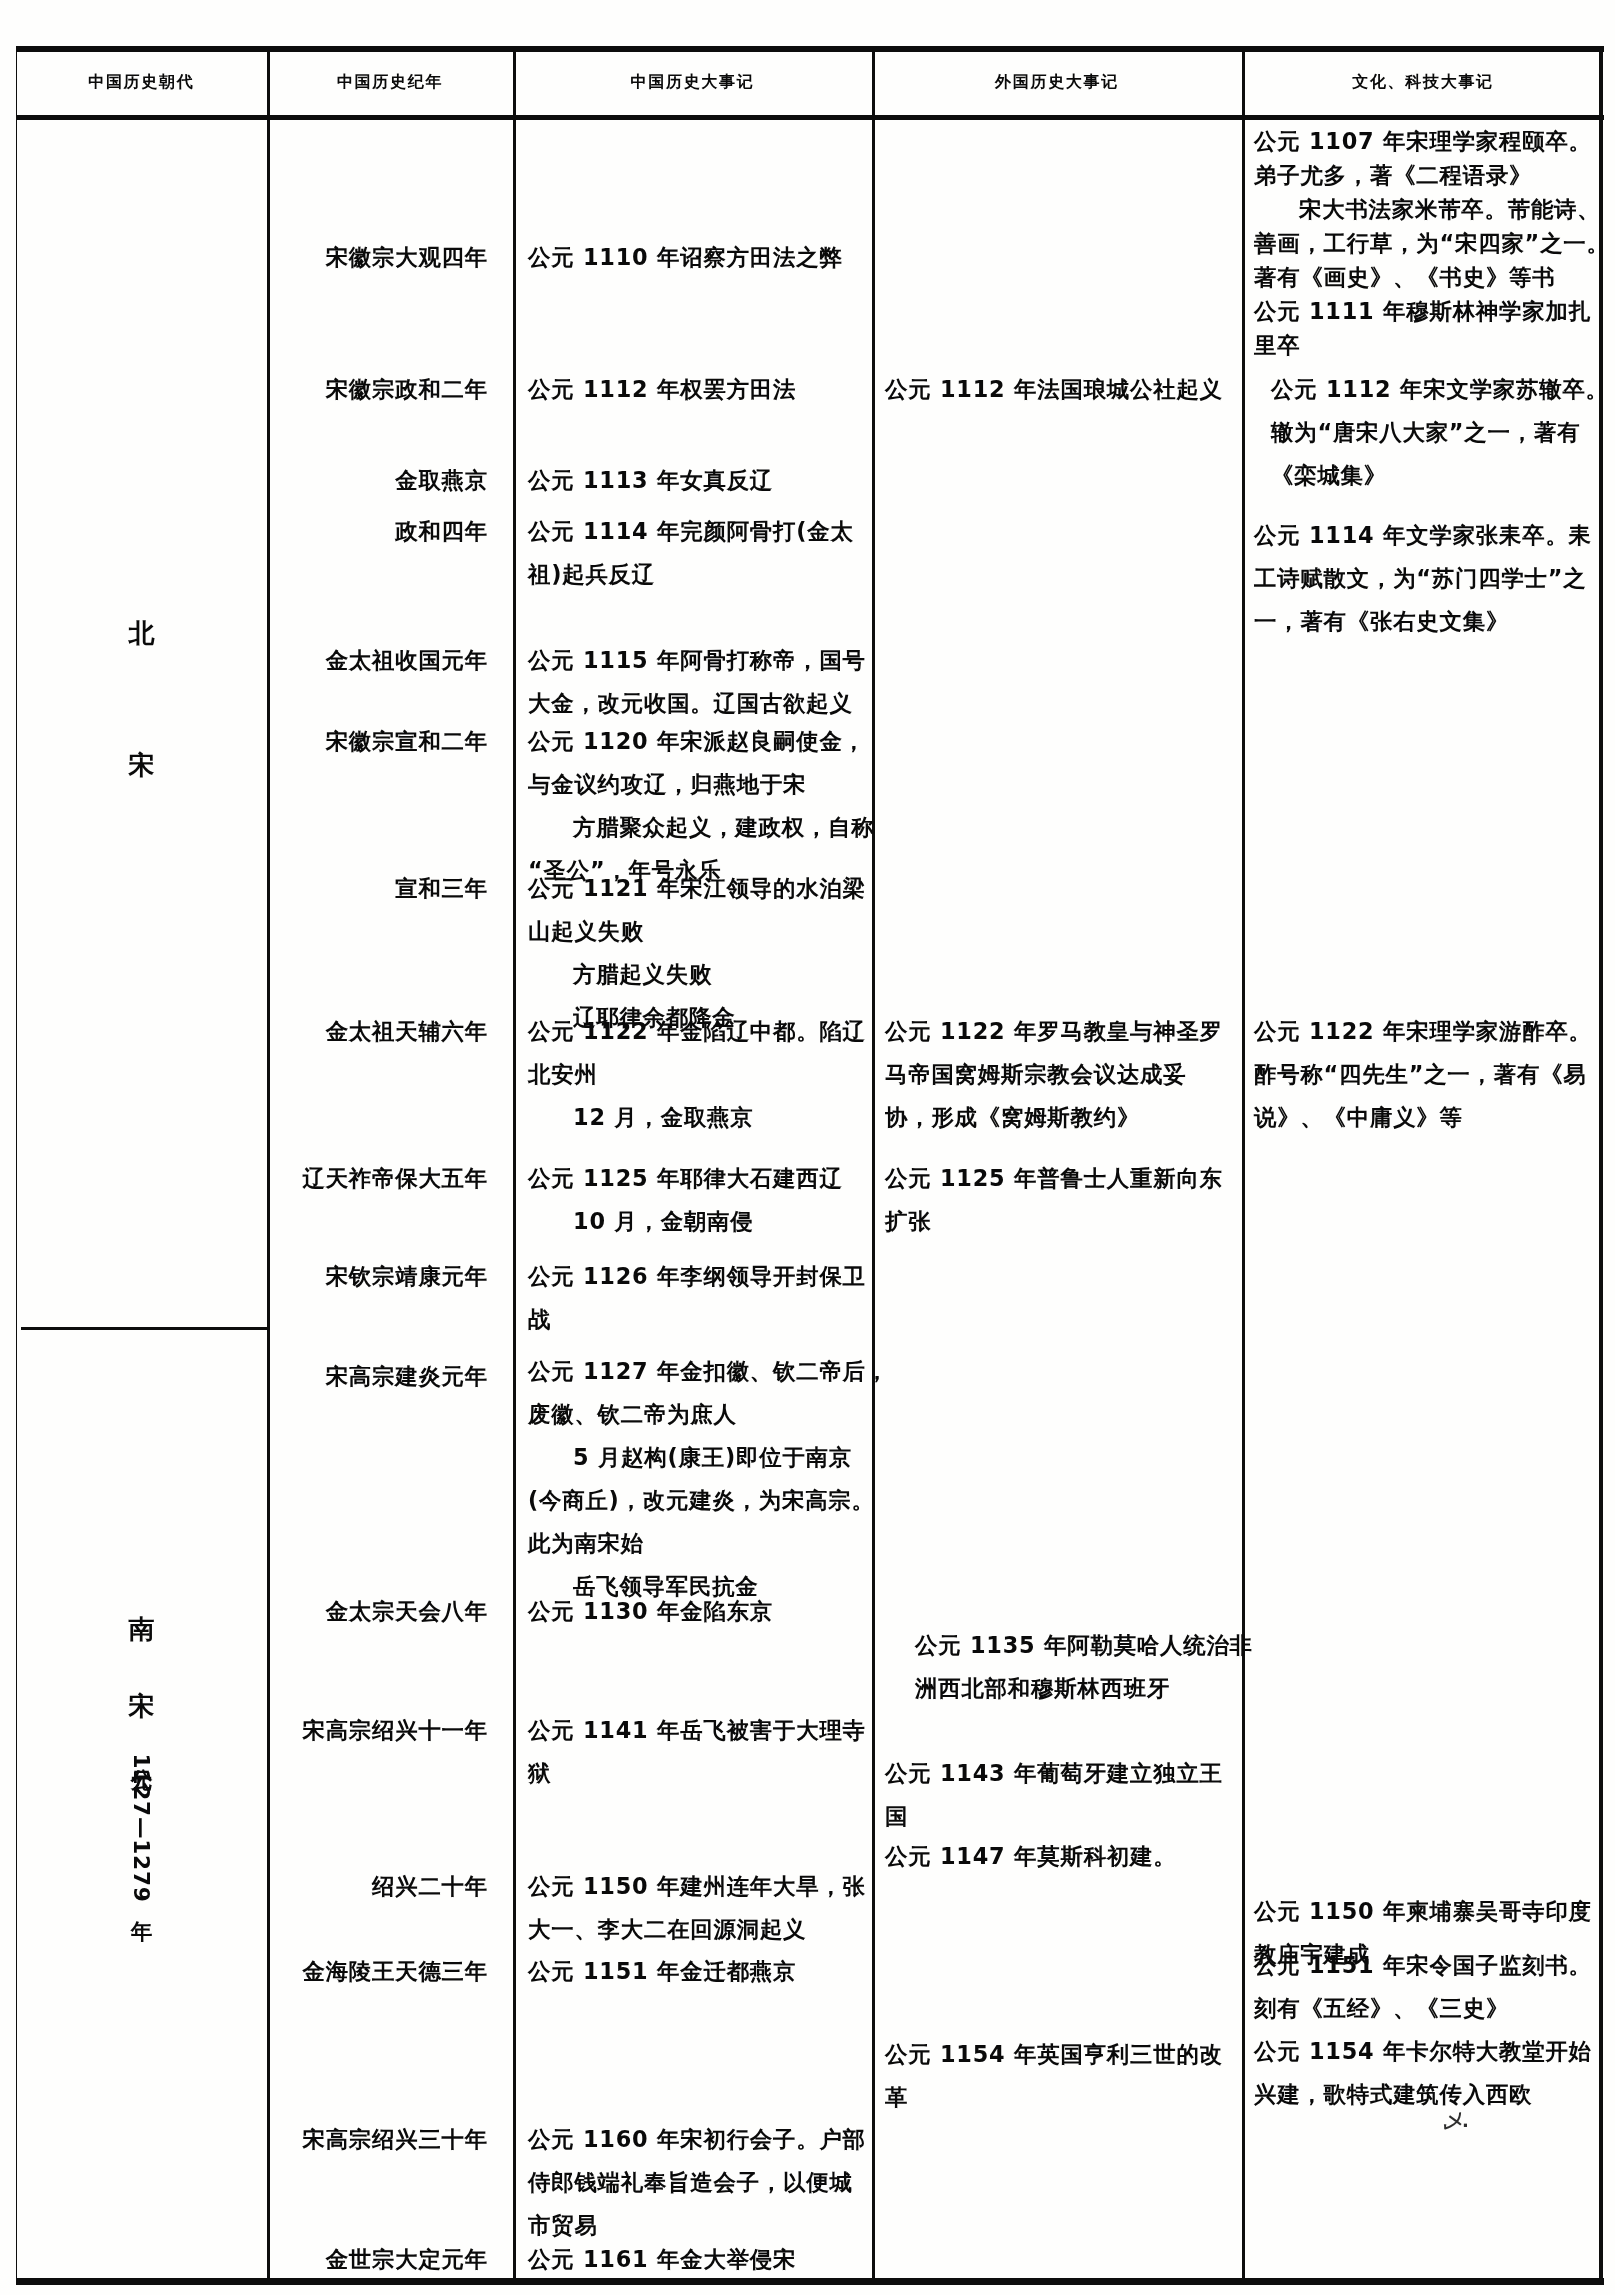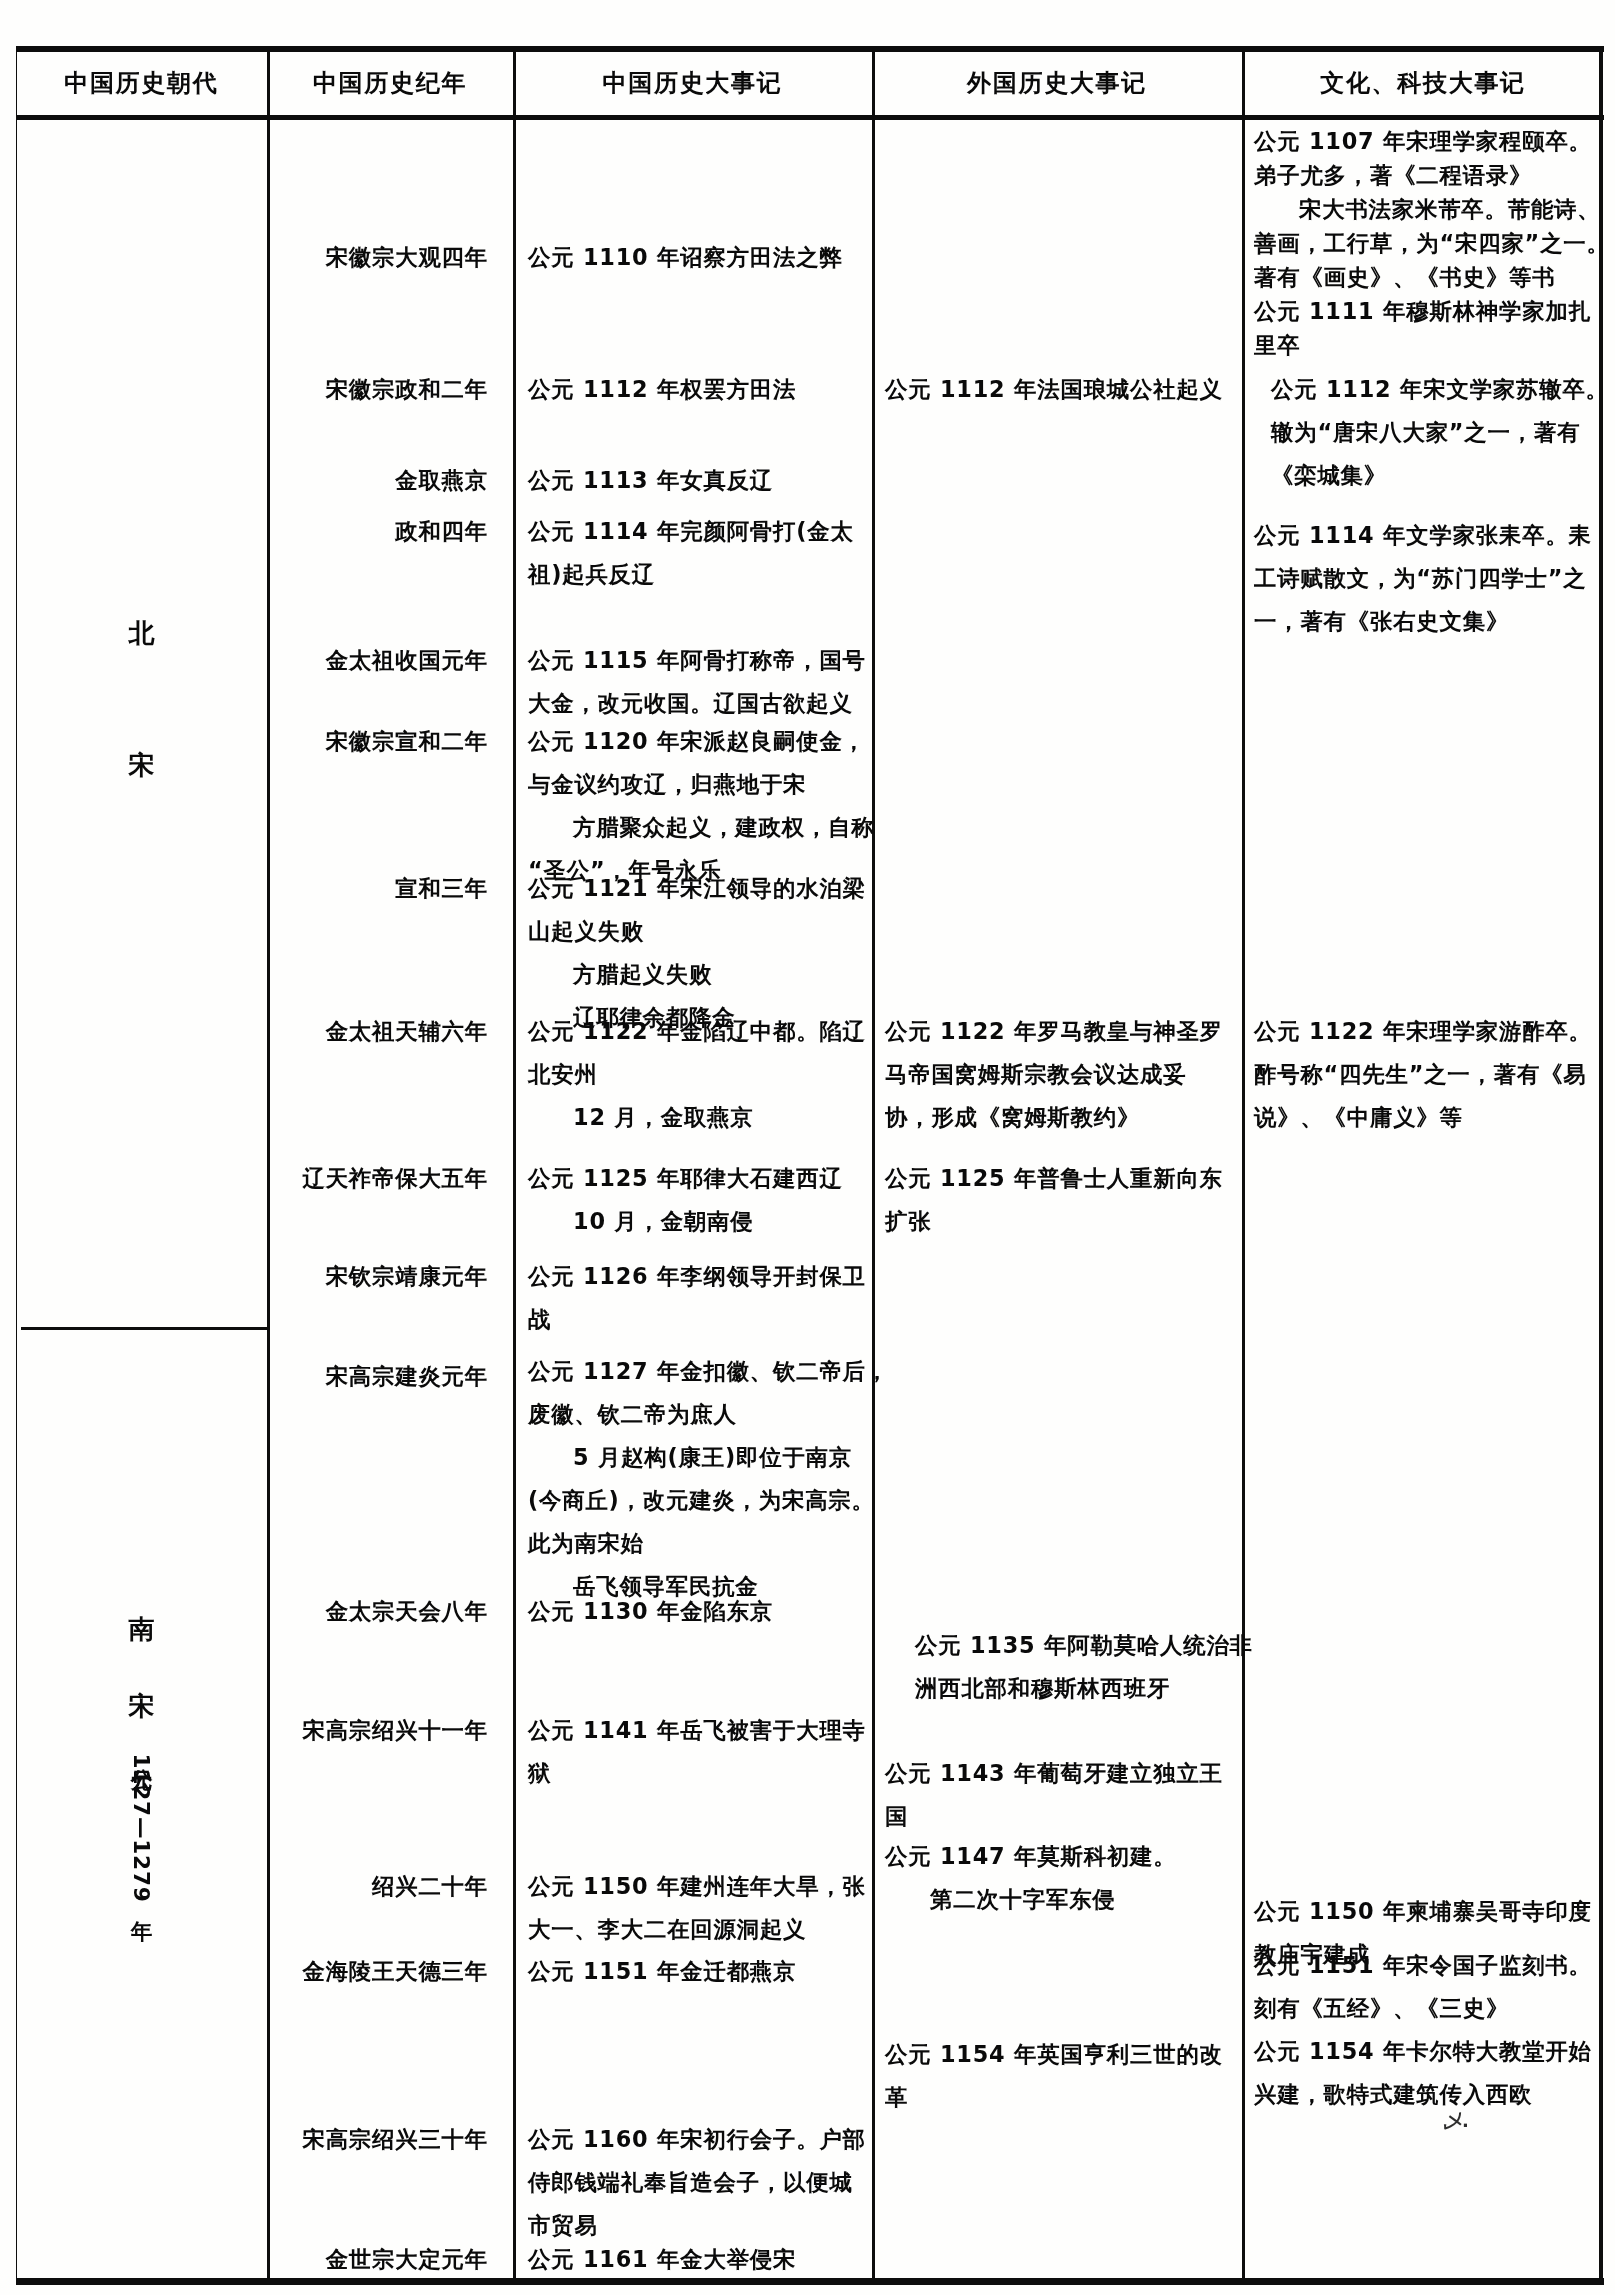--- a/index.html
+++ b/index.html
@@ -6,21 +6,21 @@
   .page{
     position:relative;width:1615px;height:2295px;margin:0 auto;
     background:#fefefd;color:#0a0a0a;
     font-family:"DejaVu Sans",sans-serif;font-weight:700;
     overflow:hidden;
   }
   .rule{position:absolute;background:#0d0d0d;}
   .hcell{
     position:absolute;top:51px;height:63px;
     display:flex;align-items:center;justify-content:center;
-    font-size:24px;letter-spacing:1.7px;white-space:nowrap;
+    font-size:16px;letter-spacing:1.7px;white-space:nowrap;
   }
   .block{
     position:absolute;font-size:22.4px;line-height:43px;
     letter-spacing:0.8px;white-space:nowrap;
   }
   .block.right{text-align:right;}
   .ln{white-space:nowrap;}
   .dyn-char{
     position:absolute;font-size:26px;letter-spacing:0;
     width:33px;text-align:center;
@@ -190,21 +190,20 @@
       <div class="block" style="left: 528px; width: 338px; top: 1709px;">
         <div class="ln">公元 1141 年岳飞被害于大理寺</div>
         <div class="ln">狱</div>
       </div>
       <div class="block" style="left: 885px; width: 350px; top: 1752px;">
         <div class="ln">公元 1143 年葡萄牙建立独立王</div>
         <div class="ln">国</div>
       </div>
       <div class="block" style="left: 885px; width: 350px; top: 1835px;">
         <div class="ln">公元 1147 年莫斯科初建。</div>
-        <div class="ln" style="padding-left: 45px;">第二次十字军东侵</div>
       </div>
       <div class="block right" style="left: 272px; width: 216px; top: 1865px;">
         <div class="ln">绍兴二十年</div>
       </div>
       <div class="block" style="left: 528px; width: 338px; top: 1865px;">
         <div class="ln">公元 1150 年建州连年大旱，张</div>
         <div class="ln">大一、李大二在回源洞起义</div>
       </div>
       <div class="block" style="left: 1254px; width: 343px; top: 1890px;">
         <div class="ln">公元 1150 年柬埔寨吴哥寺印度</div>

